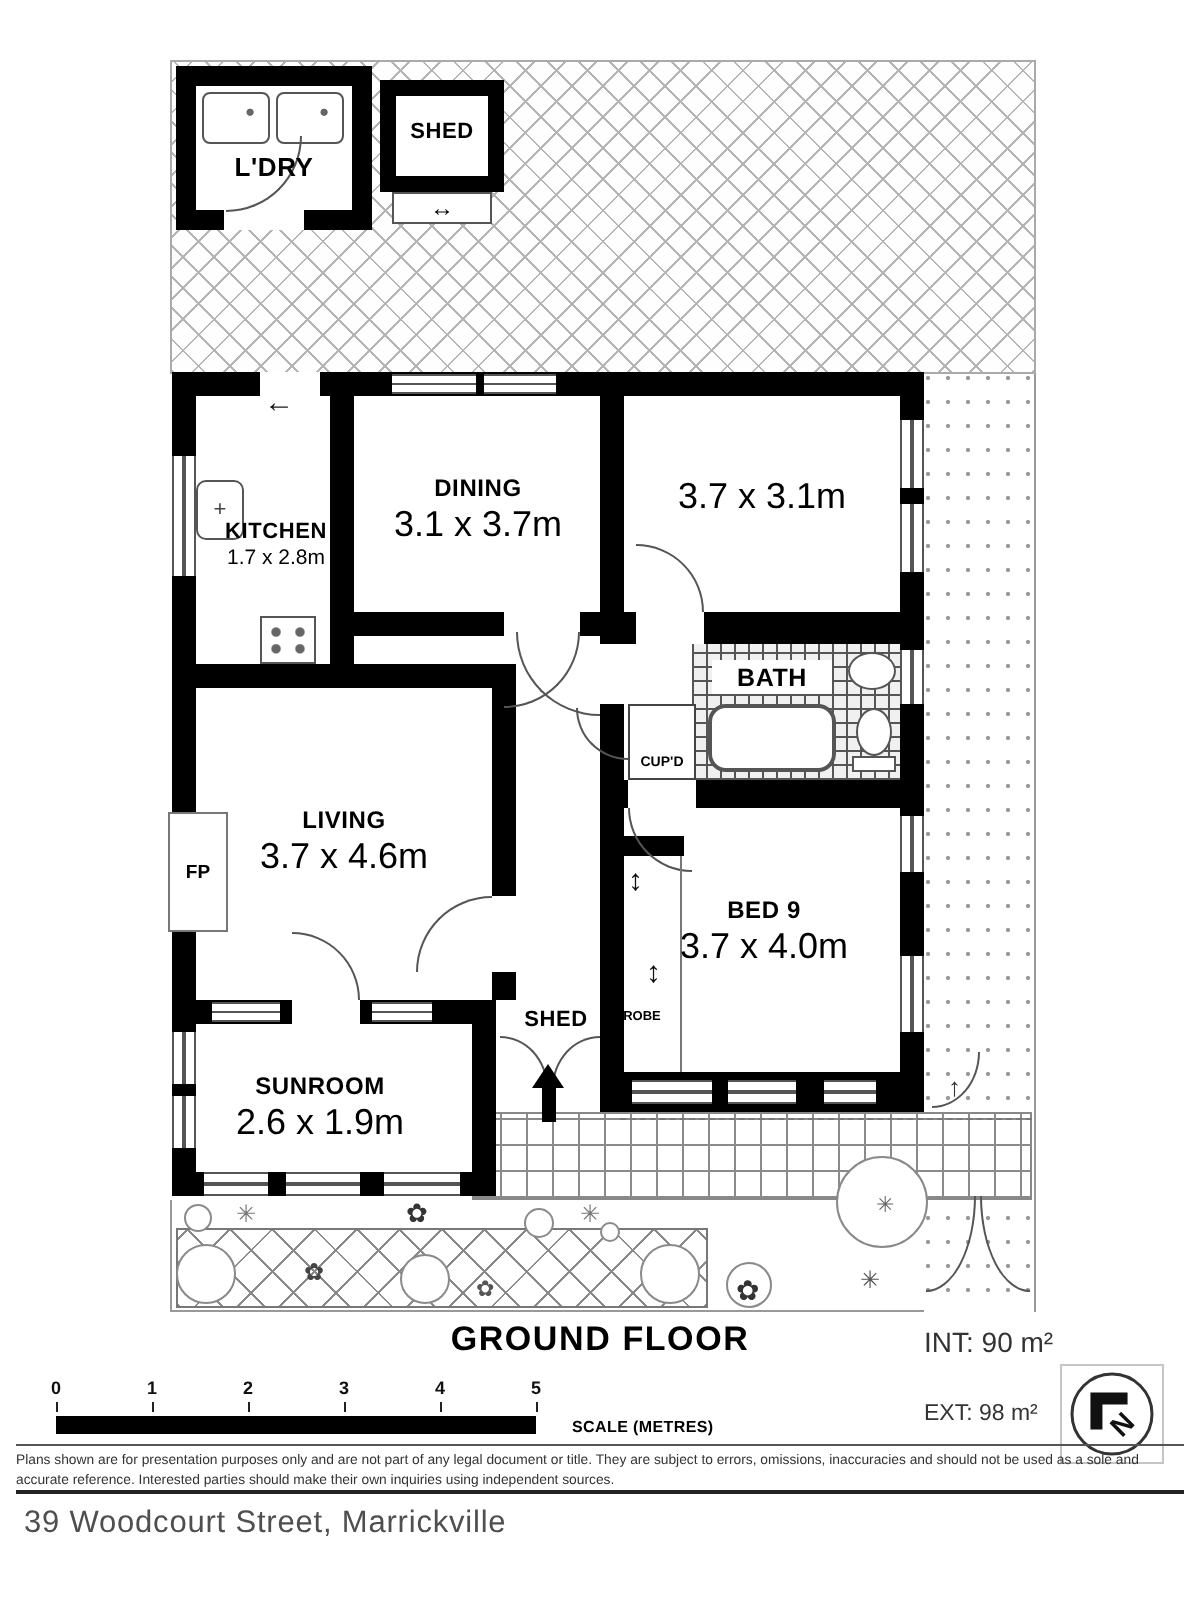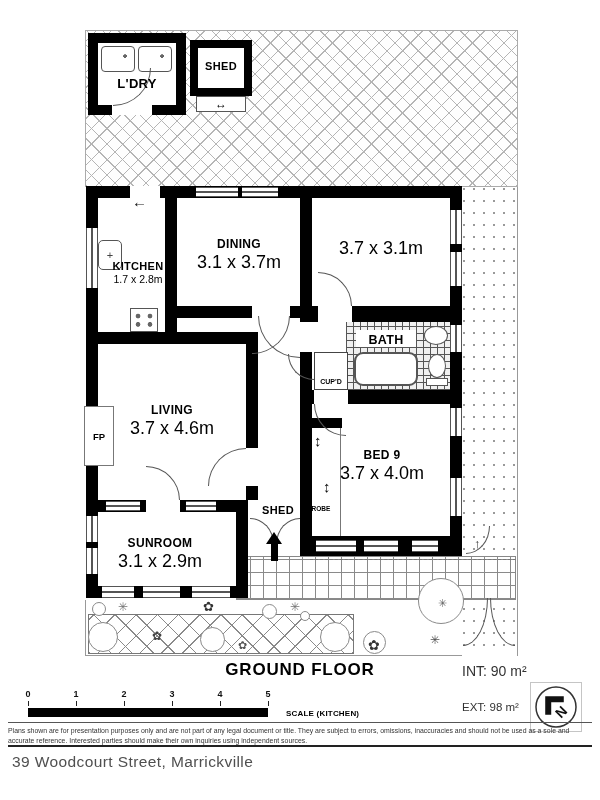--- a/index.html
+++ b/index.html
@@ -193,21 +193,21 @@
   <div class="room-label" style="left:100px;top:403px;width:144px">
     <div class="room-name">LIVING</div>
     <div class="room-dims">3.7 x 4.6m</div>
   </div>
   <div class="room-label" style="left:315px;top:448px;width:134px">
     <div class="room-name">BED 9</div>
     <div class="room-dims">3.7 x 4.0m</div>
   </div>
   <div class="room-label" style="left:94px;top:536px;width:132px">
     <div class="room-name">SUNROOM</div>
-    <div class="room-dims">3.1 x 2.9m</div>
+    <div class="room-dims">2.6 x 1.9m</div>
   </div>
   <div class="room-label" style="left:248px;top:504px;width:60px">
     <div class="room-name" style="font-size:11px">SHED</div>
   </div>
 
   <div class="abs" style="left:0;top:660px;width:600px;text-align:center">
     <span style="font-size:17px;font-weight:bold;letter-spacing:.8px">GROUND FLOOR</span>
   </div>
 
   <span class="tick-num" style="left:22px;top:689px">0</span>
@@ -216,21 +216,21 @@
   <span class="tick-num" style="left:166px;top:689px">3</span>
   <span class="tick-num" style="left:214px;top:689px">4</span>
   <span class="tick-num" style="left:262px;top:689px">5</span>
   <div class="tick" style="left:28px;top:701px"></div>
   <div class="tick" style="left:76px;top:701px"></div>
   <div class="tick" style="left:124px;top:701px"></div>
   <div class="tick" style="left:172px;top:701px"></div>
   <div class="tick" style="left:220px;top:701px"></div>
   <div class="tick" style="left:268px;top:701px"></div>
   <div class="abs" style="left:28px;top:708px;width:240px;height:9px;background:#000"></div>
-  <span class="abs" style="left:286px;top:709px;font-size:8px;font-weight:bold;letter-spacing:.2px">SCALE (KITCHEN)</span>
+  <span class="abs" style="left:286px;top:709px;font-size:8px;font-weight:bold;letter-spacing:.2px">SCALE (METRES)</span>
 
   <span class="abs" style="left:462px;top:663px;font-size:14px;color:#333">INT: 90 m²</span>
   <span class="abs" style="left:462px;top:701px;font-size:11.5px;color:#333">EXT: 98 m²</span>
 
   <div class="abs" style="left:530px;top:682px;width:52px;height:50px;border:1px solid #c5c5c5">
     <svg width="44" height="44" viewBox="0 0 44 44" style="position:absolute;left:3px;top:2px">
       <circle cx="22" cy="22" r="20" fill="none" stroke="#333" stroke-width="1.5"></circle>
       <g transform="rotate(-45 22 22)">
         <polyline points="11,22 22,11 33,22" fill="none" stroke="#111" stroke-width="6"></polyline>
         <text x="22" y="34" font-size="14" font-weight="bold" text-anchor="middle" fill="#111" font-family="Liberation Sans, sans-serif">N</text>

